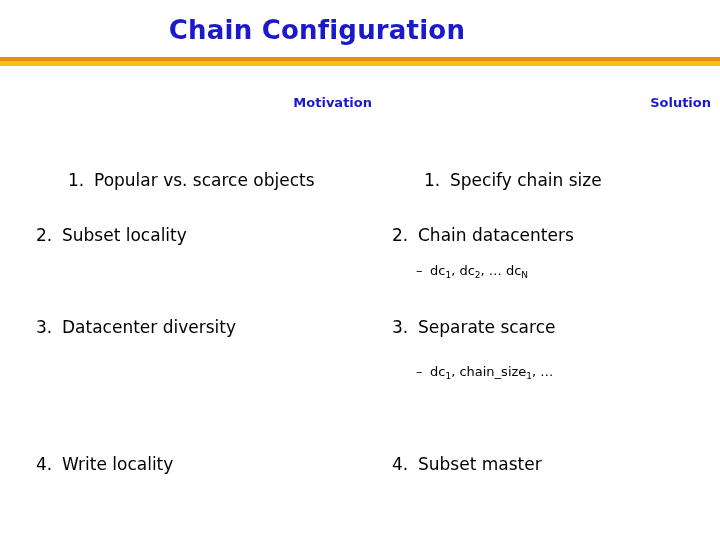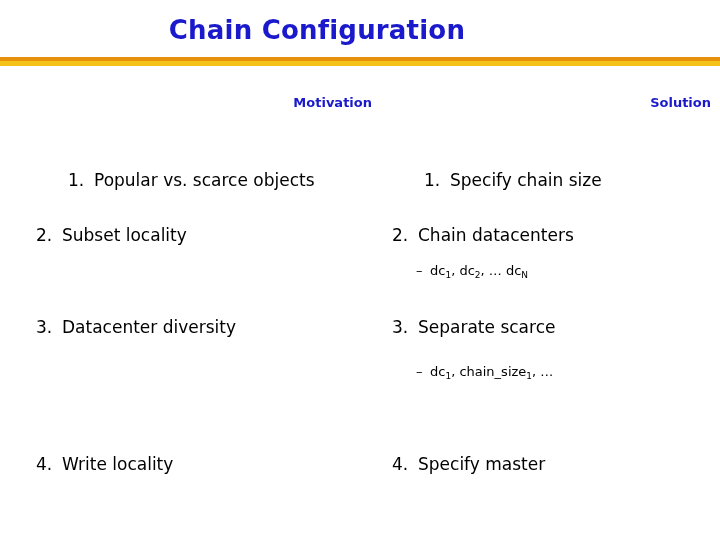--- a/index.html
+++ b/index.html
@@ -169,21 +169,21 @@
     <li class="list-item right-ind row-1">
       <span class="num">1.</span><span class="txt">Specify chain size</span>
     </li>
     <li class="list-item right-ind row-2">
       <span class="num">2.</span><span class="txt">Chain datacenters</span>
     </li>
     <li class="list-item right-ind row-3">
       <span class="num">3.</span><span class="txt">Separate scarce</span>
     </li>
     <li class="list-item right-ind row-4">
-      <span class="num">4.</span><span class="txt">Specify master</span>
+      <span class="num">4.</span><span class="txt">Subset master</span>
     </li>
 
     <li class="sub-item sub-row-2">
       <span class="dash">–</span><span class="sub-body">dc<sub>1</sub>, dc<sub>2</sub>, … dc<sub>N</sub></span>
     </li>
     <li class="sub-item sub-row-3">
       <span class="dash">–</span><span class="sub-body">dc<sub>1</sub>, chain_size<sub>1</sub>, …</span>
     </li>
   </ul>
 </div>

